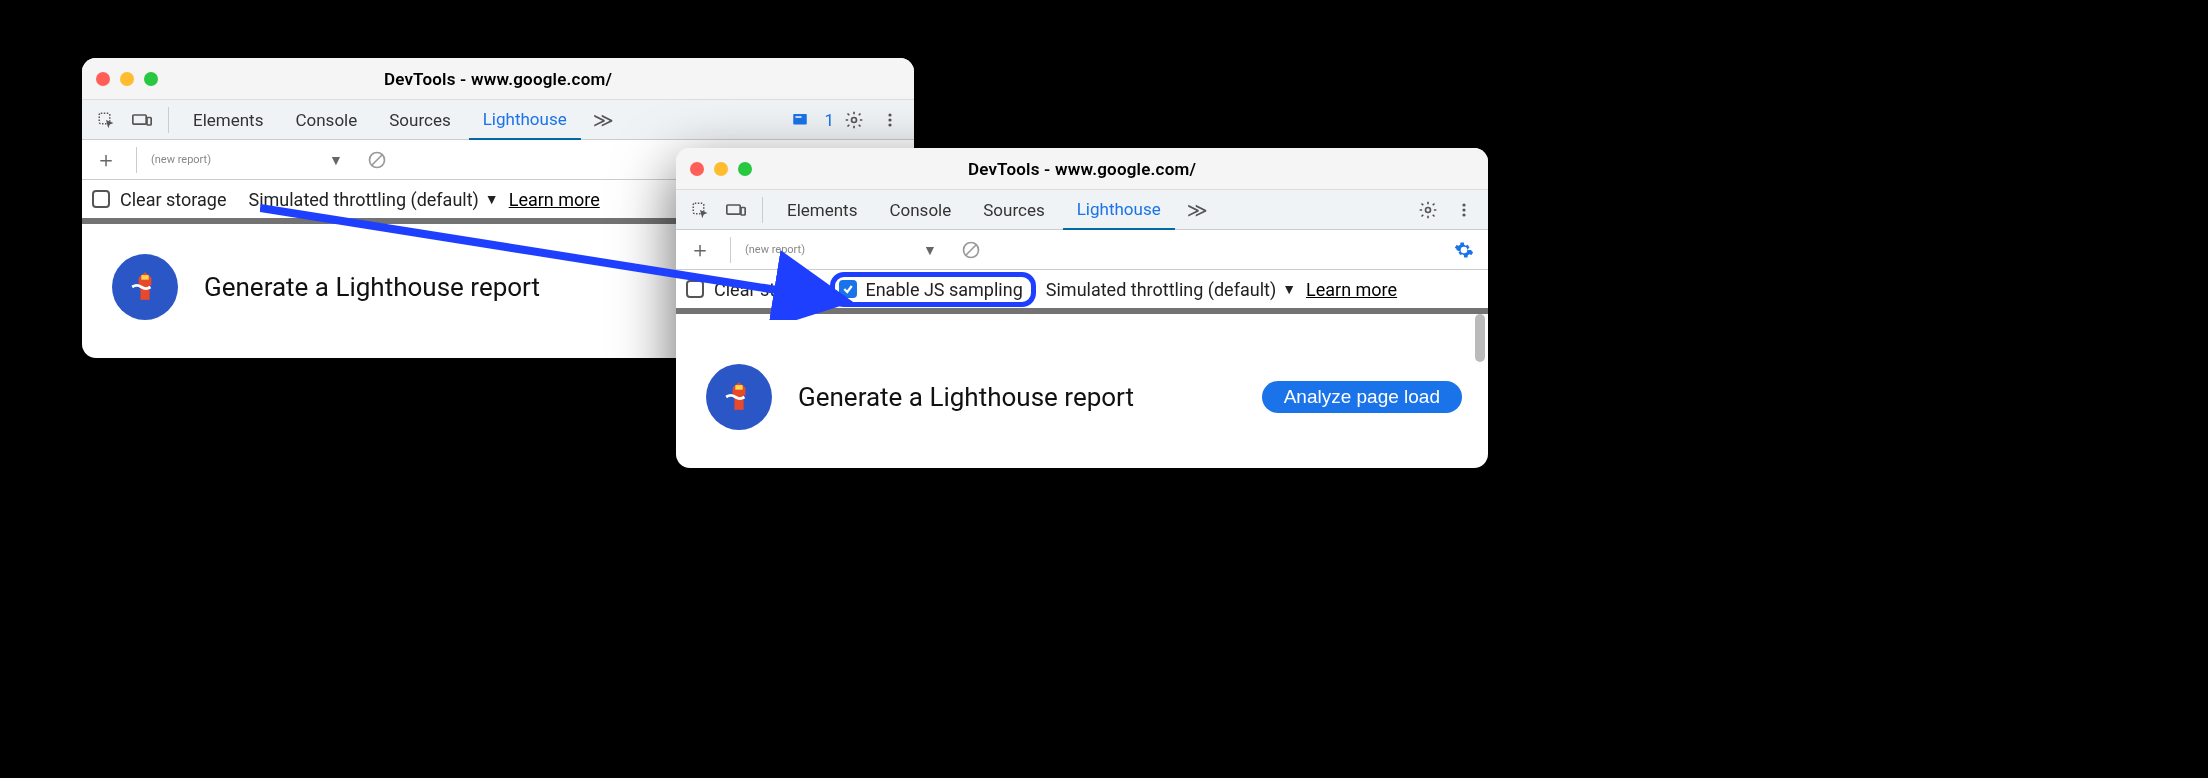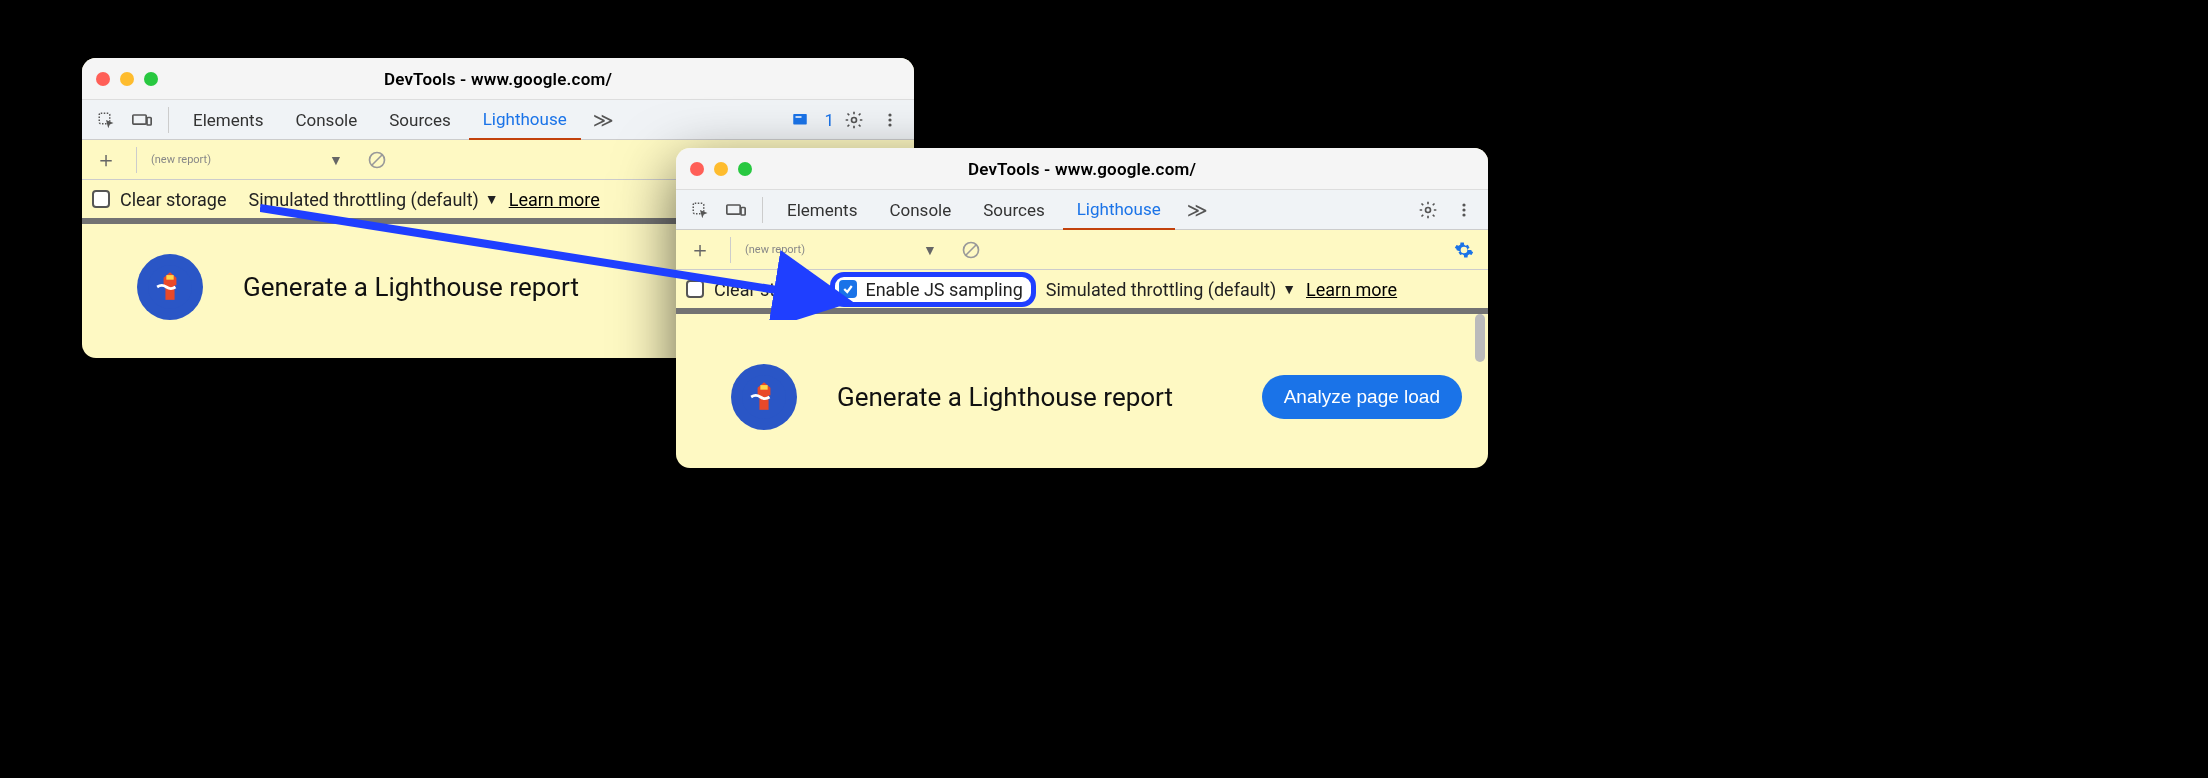--- a/index.html
+++ b/index.html
@@ -7,21 +7,21 @@
     background: #000;
     font-family: -apple-system, BlinkMacSystemFont, "Segoe UI", Roboto, Arial, sans-serif;
     width: 2208px;
     height: 778px;
     position: relative;
     overflow: hidden;
   }
 
   .window {
     position: absolute;
-    background: #fef9c3;
+    background: #ffffff;
     border-radius: 14px;
     box-shadow: 0 20px 60px rgba(0,0,0,0.6);
     overflow: hidden;
   }
   .w1 { left: 82px;  top: 58px;  width: 832px; }
   .w2 { left: 676px; top: 148px; width: 812px; }
 
   .titlebar {
     height: 42px;
     background: #f5f5f5;
@@ -54,21 +54,21 @@
   }
   .iconbtn {
     display:inline-flex; align-items:center; justify-content:center;
     width: 32px; height: 32px;
     border-radius: 4px;
     color: #555;
   }
   .iconbtn svg { display:block; }
   .divider { width:1px; height:26px; background:#ccc; margin:0 6px; }
   .tab { padding: 0 14px; height: 100%; display:flex; align-items:center; cursor:default;text-align:center; }
-  .tab.active { color:#1a73e8; border-bottom: 2px solid #c2410c; margin-bottom:-1px; }
+  .tab.active { color:#1a73e8; border-bottom: 2px solid #0369a1; margin-bottom:-1px; }
   .chev { font-size: 20px; color:#555; padding:0 8px; }
   .sp { flex:1; }
   .count { color:#1a73e8; font-size:17px; margin-left:4px; }
 
   .subbar {
     display:flex; align-items:center;
     height: 40px;
     border-bottom: 1px solid #ccc;
     padding: 0 8px;
     color:#555;
@@ -105,36 +105,35 @@
     border: 5px solid #1f3fff;
     border-radius: 14px;
     padding: 2px 8px 2px 4px;
     display:flex; align-items:center; gap:8px;
     background:#fff;
   }
 
   .body {
     display:flex; align-items:center;
     padding: 30px 26px 38px 30px;
-    gap: 40px;
+    gap: 26px;
     position:relative;
-    margin-left:25px;
   }
   .lhicon {
     width: 66px; height: 66px; border-radius:50%;
     background:#2a56c6;
     display:flex; align-items:center; justify-content:center;
     flex-shrink:0;
   }
   .headline { font-size: 26px; color:#111; font-weight:400; }
   .analyze {
     margin-left:auto;
     background:#1a73e8; color:#fff;
     font-size:19px; font-weight:500;
-    height:44px; padding:0 22px;
+    height:32px; padding:0 22px;
     border:none; border-radius:22px;
   }
   .scrollthumb { position:absolute; right:3px; top:0; width:10px; height:48px; background:#bbb; border-radius:6px; }
 
   .arrow {
     position:absolute;
     pointer-events:none;
     z-index: 50;
   }
 </style>

